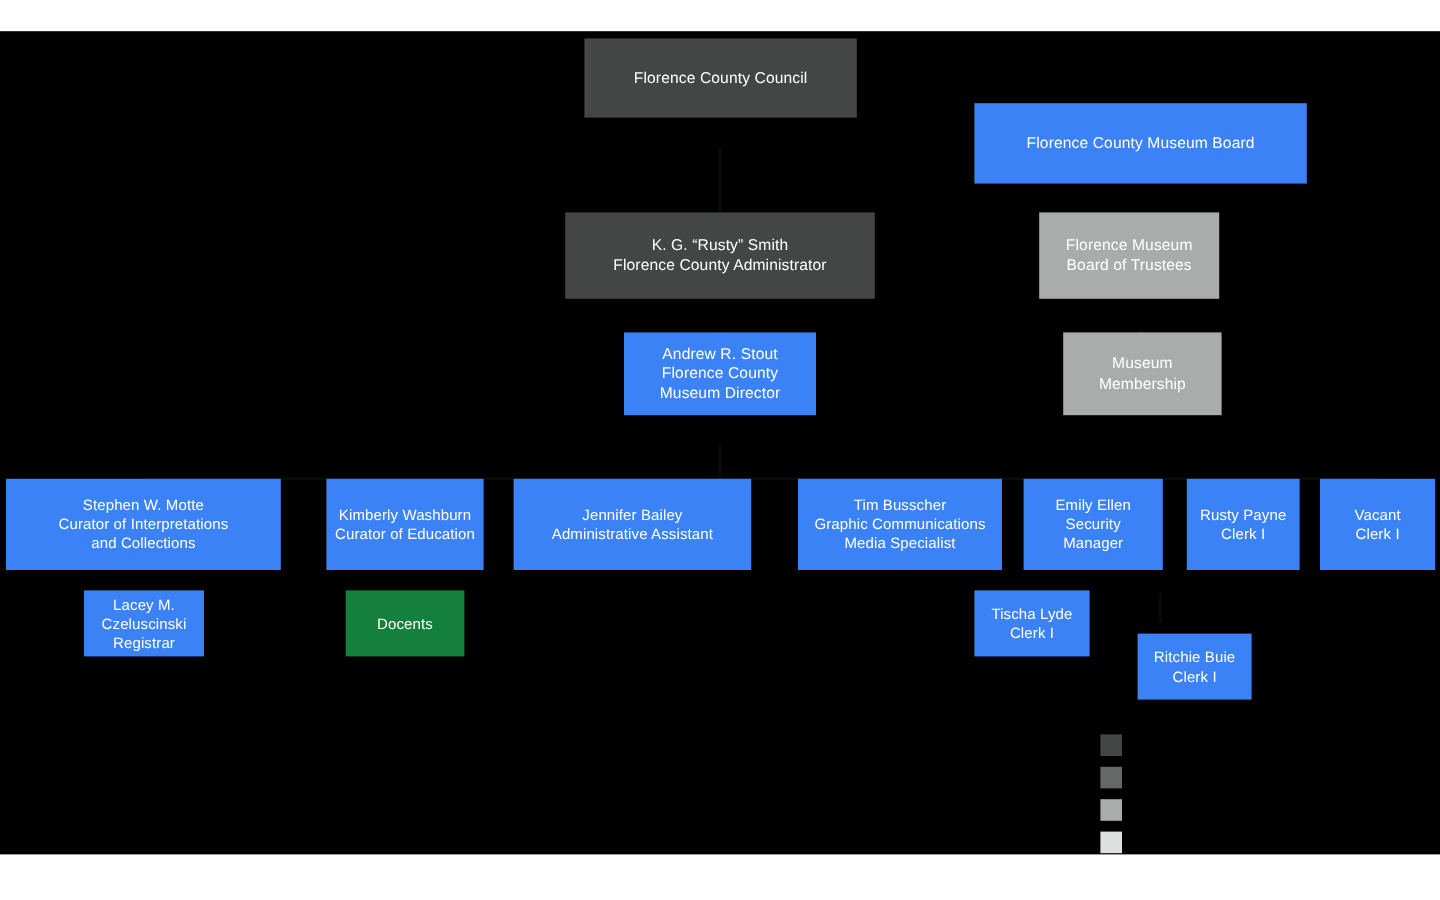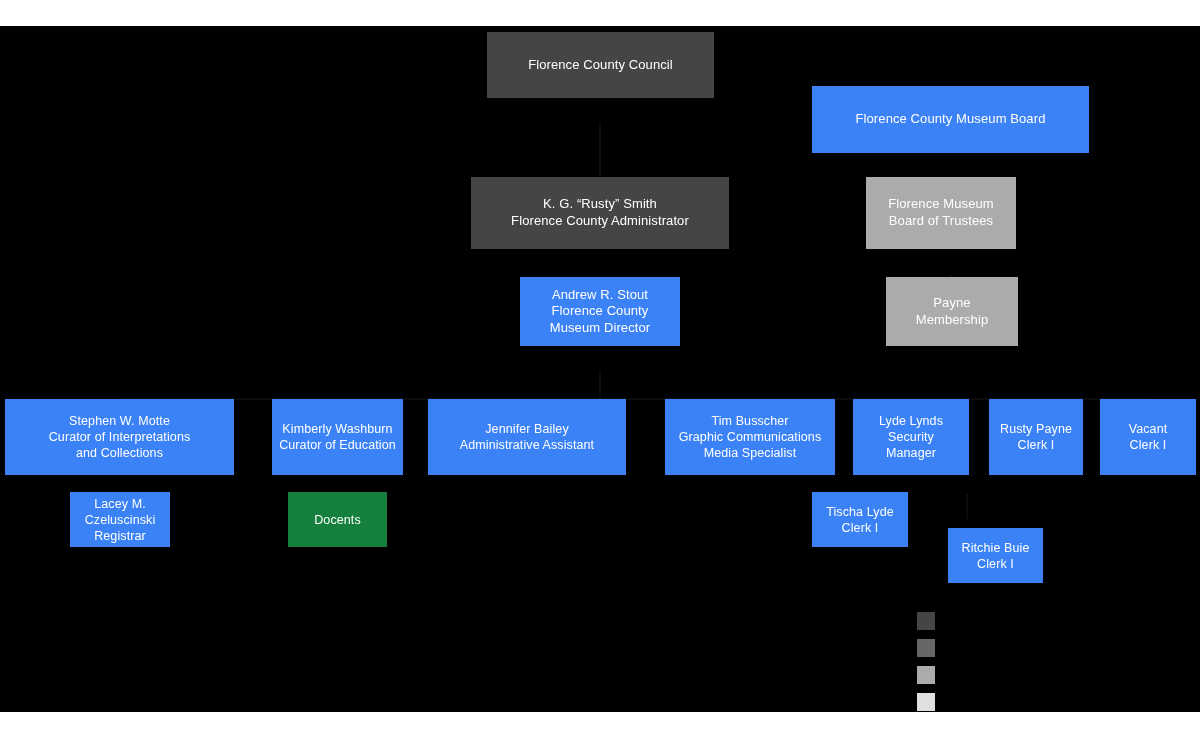--- a/index.html
+++ b/index.html
@@ -86,38 +86,38 @@
   <div class="node lvl-dark fs-13" style="left:471px; top:151px; width:258px; height:72px;">K. G. “Rusty” Smith
 Florence County Administrator</div>
 
   <div class="node lvl-light fs-13" style="left:866px; top:151px; width:150px; height:72px;">Florence Museum
 Board of Trustees</div>
 
   <div class="node lvl-mid fs-13" style="left:520px; top:251px; width:160px; height:69px;">Andrew R. Stout
 Florence County
 Museum Director</div>
 
-  <div class="node lvl-light fs-13" style="left:886px; top:251px; width:132px; height:69px;">Payne
+  <div class="node lvl-light fs-13" style="left:886px; top:251px; width:132px; height:69px;">Museum
 Membership</div>
 
   <div class="node lvl-mid fs-12" style="left:5px; top:373px; width:229px; height:76px;">Stephen W. Motte
 Curator of Interpretations
 and Collections</div>
 
   <div class="node lvl-mid fs-12" style="left:272px; top:373px; width:131px; height:76px;">Kimberly Washburn
 Curator of Education</div>
 
   <div class="node lvl-mid fs-12" style="left:428px; top:373px; width:198px; height:76px;">Jennifer Bailey
 Administrative Assistant</div>
 
   <div class="node lvl-mid fs-12" style="left:665px; top:373px; width:170px; height:76px;">Tim Busscher
 Graphic Communications
 Media Specialist</div>
 
-  <div class="node lvl-mid fs-12" style="left:853px; top:373px; width:116px; height:76px;">Lyde Lynds
+  <div class="node lvl-mid fs-12" style="left:853px; top:373px; width:116px; height:76px;">Emily Ellen
 Security
 Manager</div>
 
   <div class="node lvl-mid fs-12" style="left:989px; top:373px; width:94px; height:76px;">Rusty Payne
 Clerk I</div>
 
   <div class="node lvl-mid fs-12" style="left:1100px; top:373px; width:96px; height:76px;">Vacant
 Clerk I</div>
 
   <div class="node lvl-mid fs-12" style="left:70px; top:466px; width:100px; height:55px;">Lacey M.

